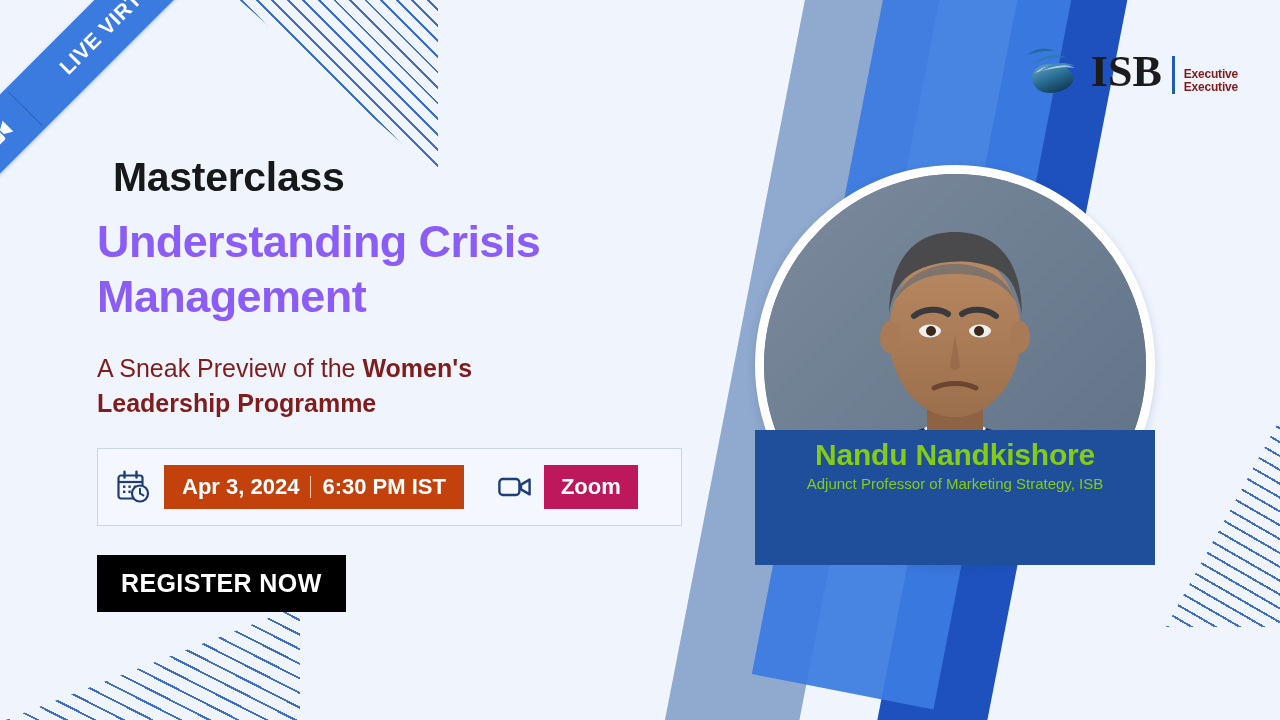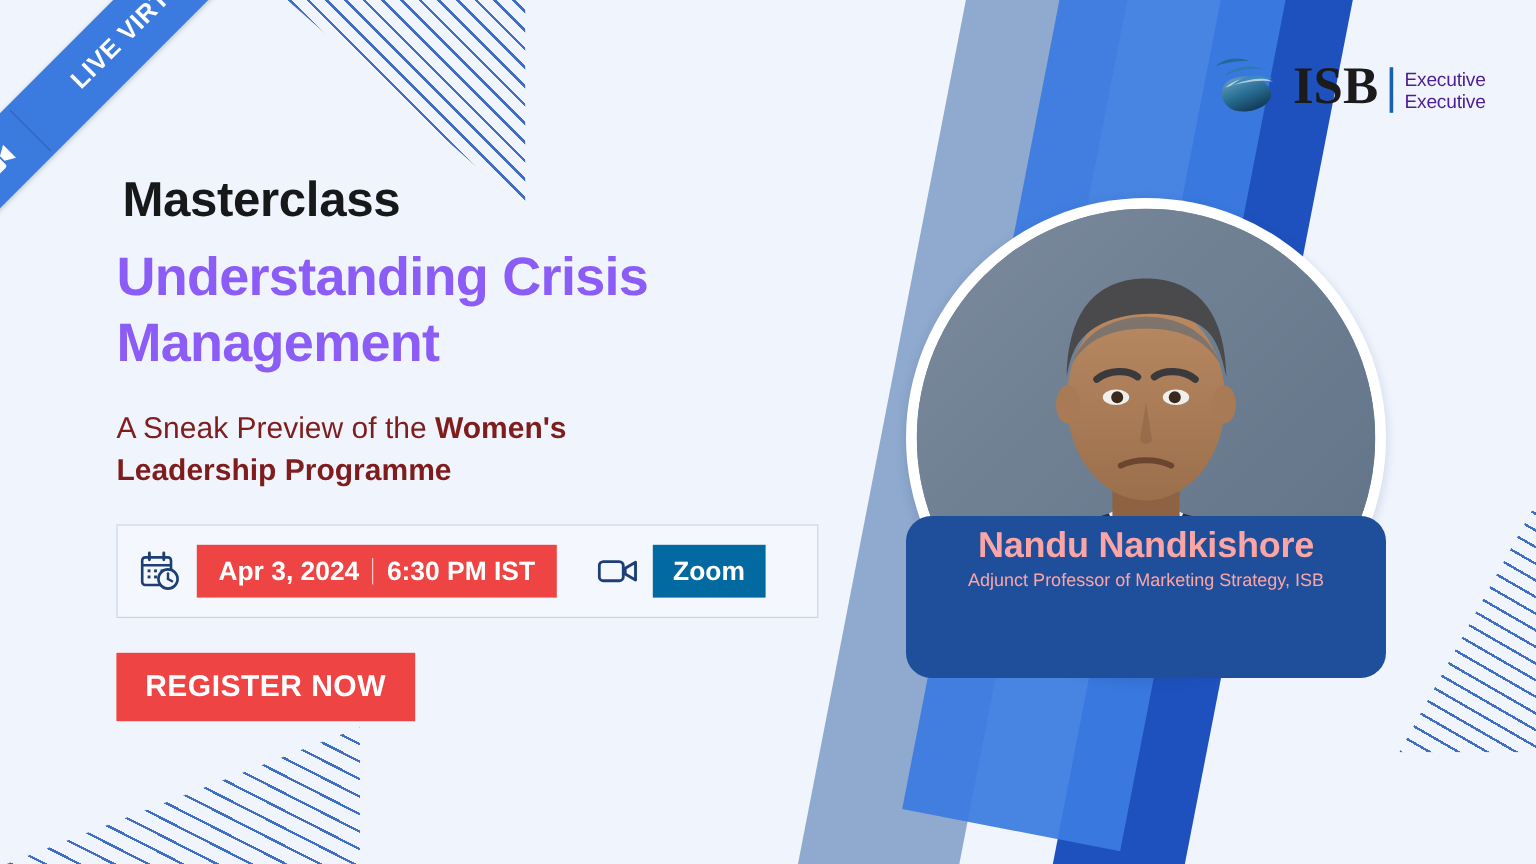--- a/index.html
+++ b/index.html
@@ -63,75 +63,75 @@
   #ribbon-label{
     color:#fff;font-weight:bold;font-size:21px;letter-spacing:.6px;
     margin-right:28px;white-space:nowrap;
   }
   #ribbon-cam{margin-right:auto;margin-left:46px;display:block;}
 
   
   #content{position:absolute;left:97px;top:139px;width:620px;}
   #eyebrow{
     font-size:41px;font-weight:bold;color:#17181a;letter-spacing:-.3px;
-    line-height:1.08;margin:5px;
+    line-height:1.08;margin:16px;
   }
   #headline{
     font-size:45px;font-weight:bold;color:#8b5cf6;letter-spacing:-.6px;
     line-height:1.22;margin:16px 0 0 0;max-width:560px;
   }
   #subtitle{
     font-size:25px;color:#7f1d1d;line-height:1.38;margin:26px 0 0 0;
     max-width:500px;
   }
   #subtitle b{font-weight:bold;}
 
   
   #infobar{
     margin-top:28px;width:585px;height:78px;box-sizing:border-box;
     border:1px solid #c9d6ea;background:rgba(255,255,255,.26);
     display:flex;align-items:center;padding:0 18px;
   }
   .cal-icon{flex:0 0 auto;margin-right:14px;display:block;}
   #date-chip{
-    background:#ef4444;color:#fff;font-weight:bold;font-size:22px;
+    background:#c2410c;color:#fff;font-weight:bold;font-size:22px;
     padding:9px 18px;white-space:nowrap;display:flex;align-items:center;
   }
   #date-chip .sep{
     display:inline-block;width:1px;height:22px;background:rgba(255,255,255,.72);
     margin:0 11px;
   }
   .cam-icon{flex:0 0 auto;margin:0 12px 0 34px;display:block;}
   #zoom-chip{
-    background:#0369a1;color:#fff;font-weight:bold;font-size:22px;
+    background:#be185d;color:#fff;font-weight:bold;font-size:22px;
     padding:9px 17px;white-space:nowrap;
   }
 
   
   #register-btn{
-    margin-top:29px;display:inline-block;background:#ef4444;color:#fff;
+    margin-top:29px;display:inline-block;background:#000000;color:#fff;
     font-size:25px;font-weight:bold;letter-spacing:.4px;
     padding:14px 24px;border:none;cursor:pointer;
     font-family:"Liberation Sans", sans-serif;
   }
 
   
   #portrait-wrap{
     position:absolute;left:755px;top:165px;width:400px;height:400px;
     border-radius:50%;background:#fff;
     box-shadow:0 3px 10px rgba(30,60,120,.18);
   }
   #portrait{
     position:absolute;left:9px;top:9px;width:382px;height:382px;
     border-radius:50%;overflow:hidden;background:#6b7c90;
   }
   #nameplate{
     position:absolute;left:0;right:0;bottom:0;height:135px;
-    background:#1f4f9b;color:#fca5a5;text-align:center;
-    padding-top:8px;box-sizing:border-box;border-radius:21px;
+    background:#1f4f9b;color:#84cc16;text-align:center;
+    padding-top:8px;box-sizing:border-box;
   }
   #speaker-name{
     font-size:30px;font-weight:bold;line-height:1.1;margin:0;
     letter-spacing:-.2px;
   }
   #speaker-title{
     font-size:15px;line-height:1.17;margin:4px 0 0 0;font-weight:normal;
   }
 
   
@@ -140,21 +140,21 @@
     display:flex;align-items:flex-end;
   }
   #logo-isb{
     font-family:"Liberation Serif", serif;font-size:44px;font-weight:bold;
     color:#1b1b1b;letter-spacing:0px;line-height:1;margin-left:6px;
   }
   #logo-bar{
     width:3px;height:38px;background:#1a5fb0;margin:0 9px 0 10px;
   }
   #logo-sub{
-    color:#4c1d95;font-weight:normal;font-size:16px;line-height:1.08;
+    color:#7f1d1d;font-weight:bold;font-size:12px;line-height:1.08;
     letter-spacing:-.2px;
   }
 </style>
 </head>
 <body>
 
 <div id="stage">
 
   <div class="hatch" id="hatch-tl"></div>
   <div class="hatch" id="hatch-right"></div>

